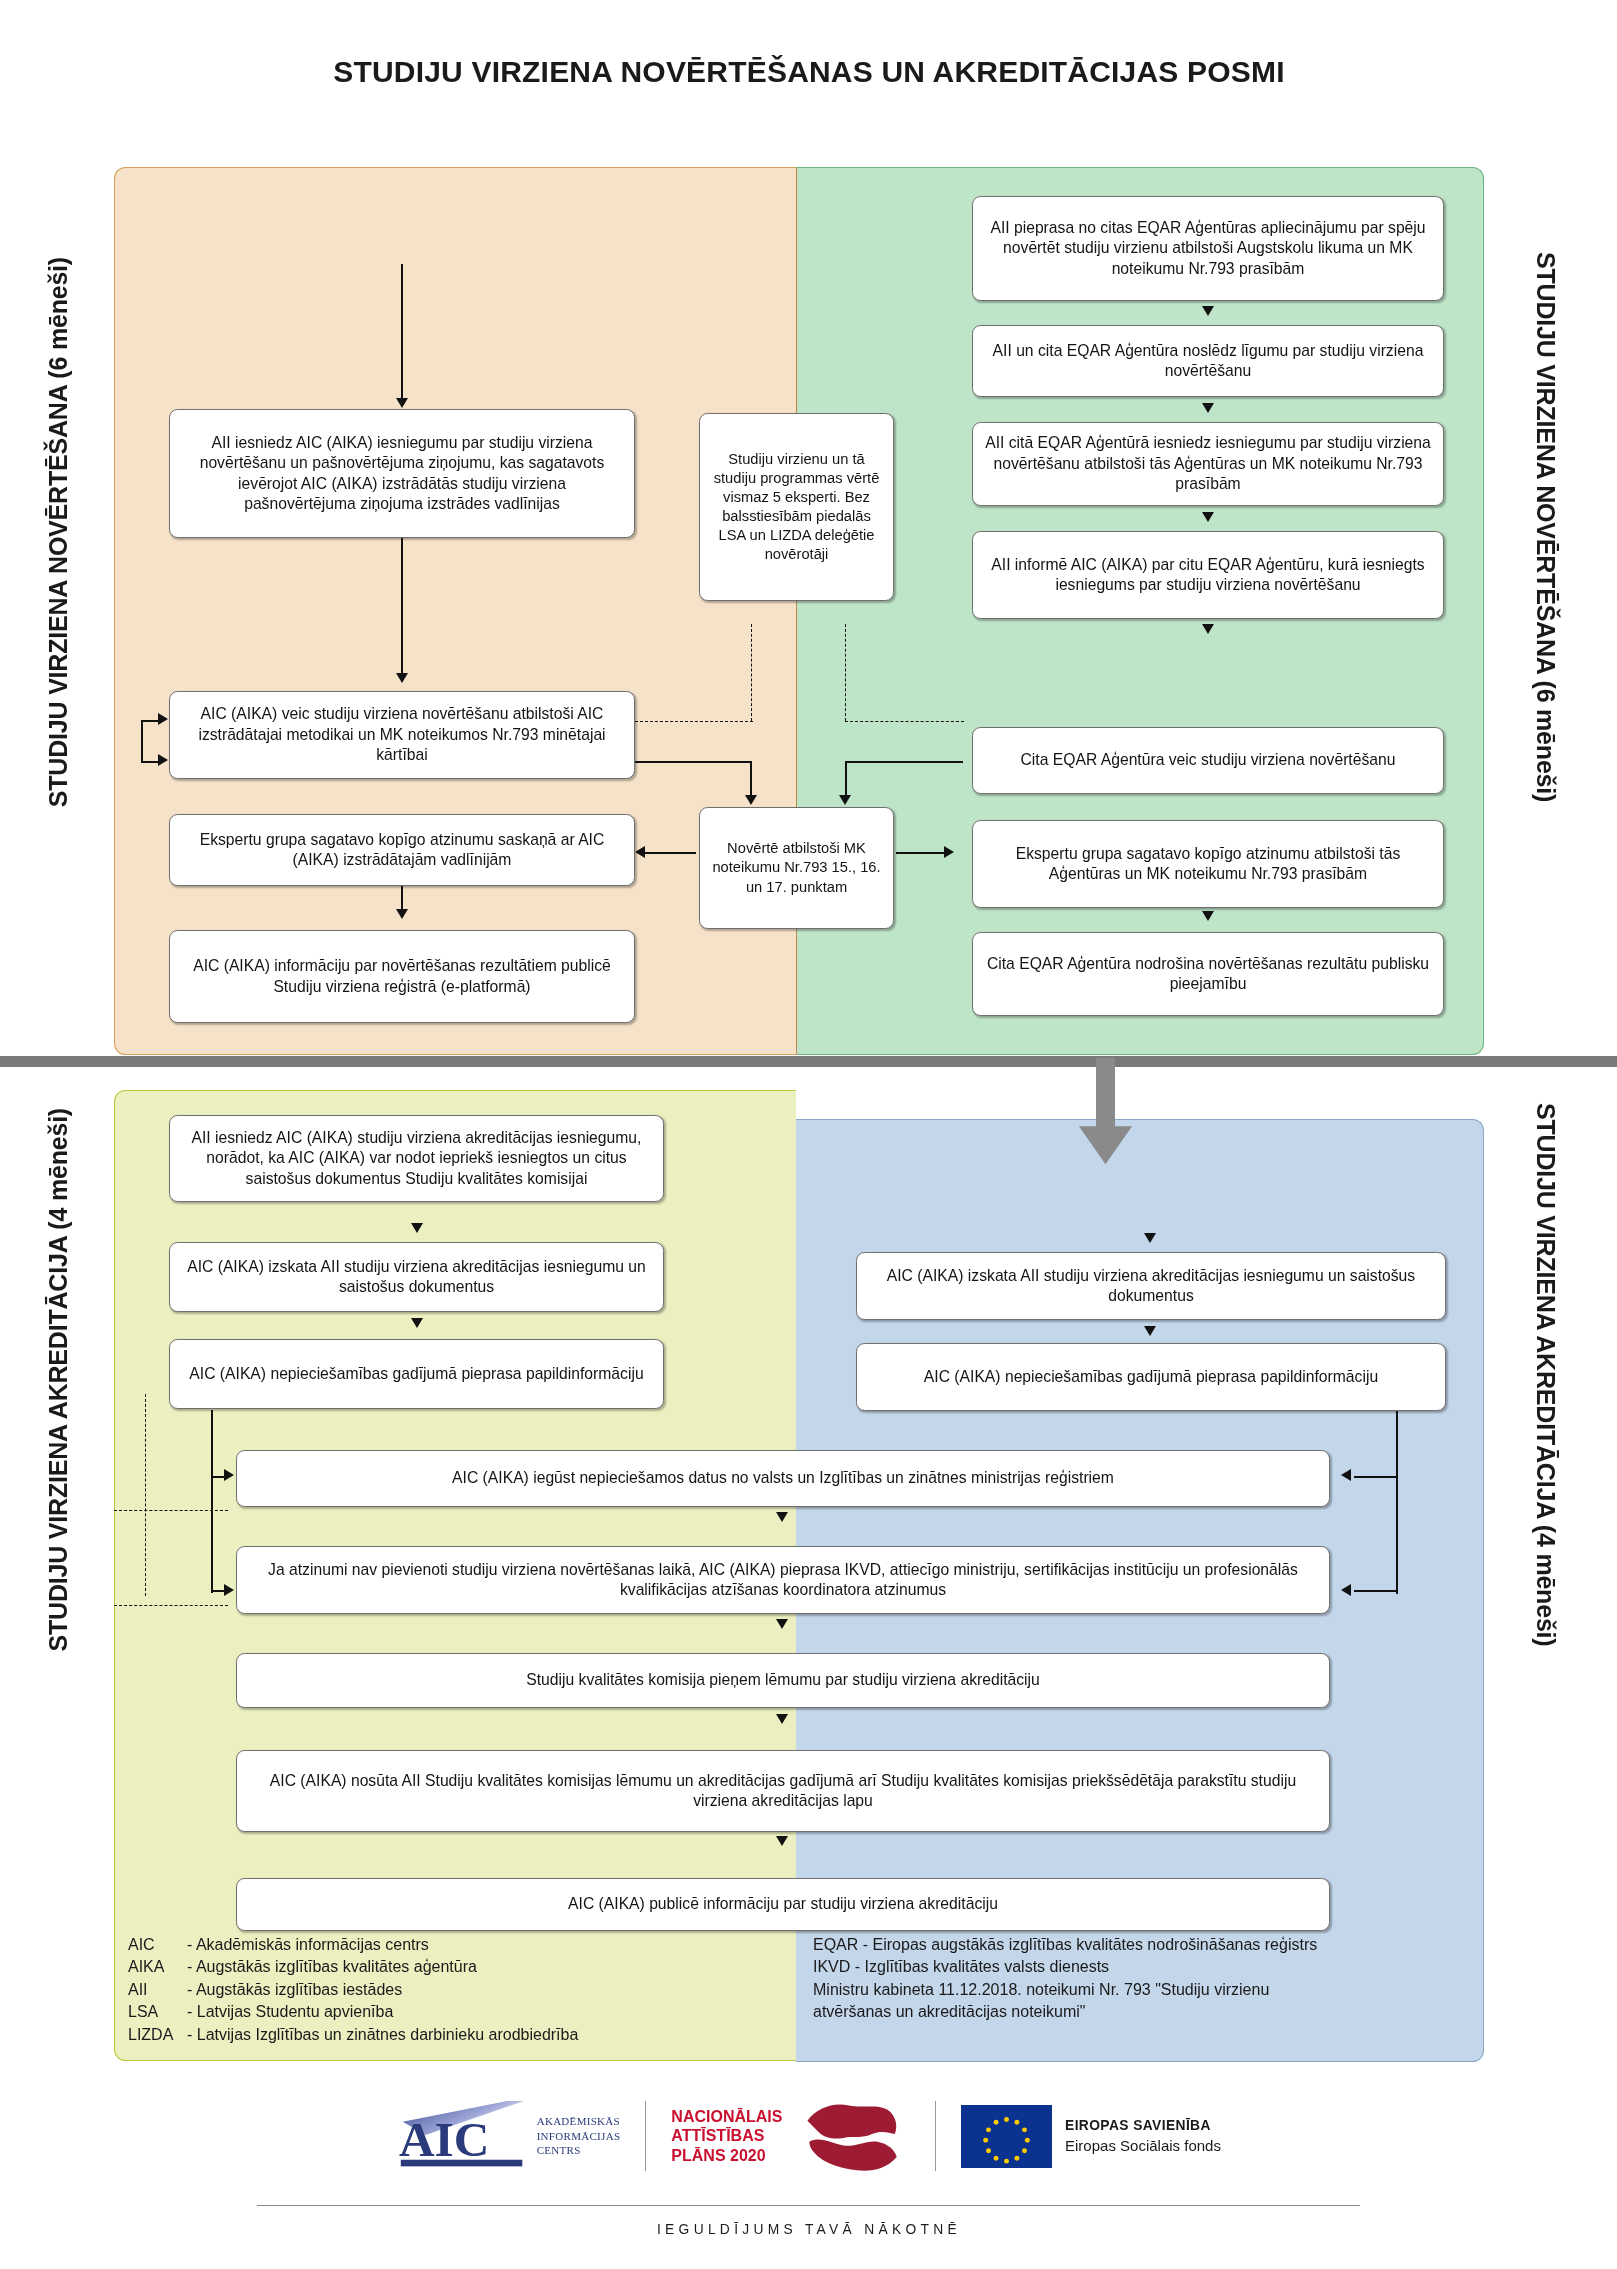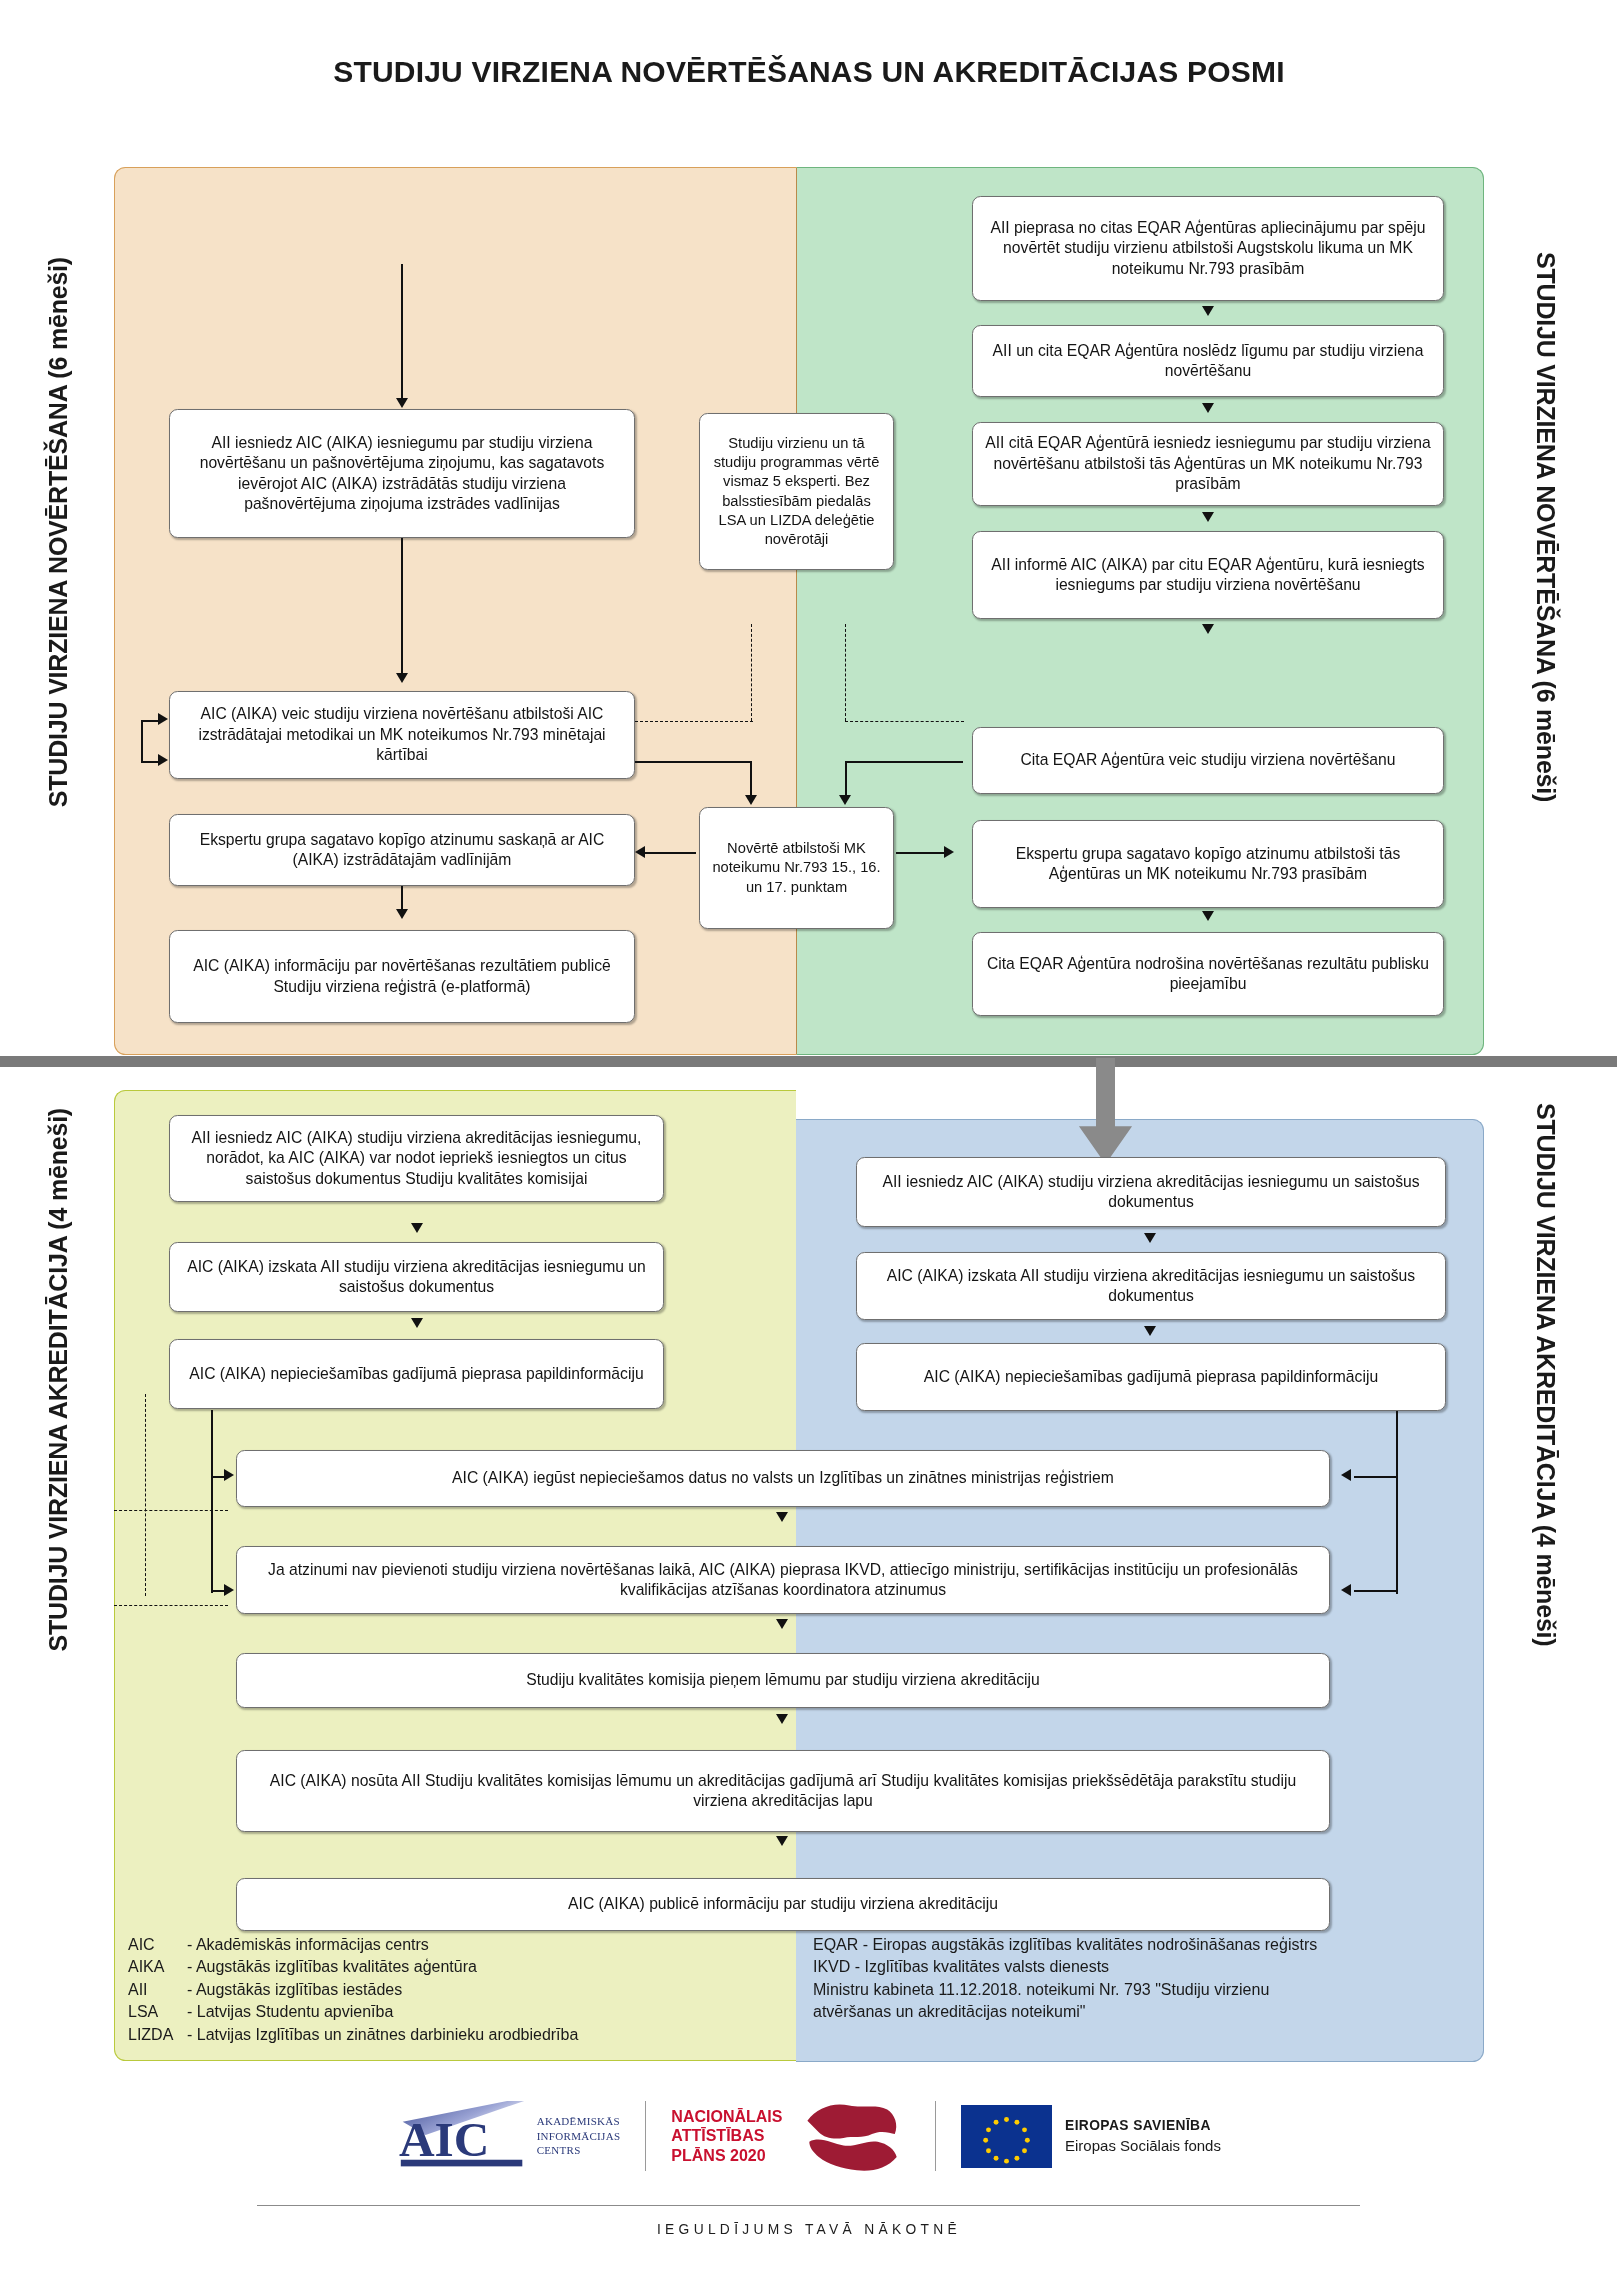--- a/index.html
+++ b/index.html
@@ -133,21 +133,21 @@
   <div class="arrowdown" style="left:396px;top:673px;"></div>
 
   <div class="box" style="left:169px;top:691px;width:466px;height:88px;">AIC (AIKA) veic studiju virziena novērtēšanu atbilstoši AIC izstrādātajai metodikai un MK noteikumos Nr.793 minētajai kārtībai</div>
 
   <div class="box" style="left:169px;top:814px;width:466px;height:72px;">Ekspertu grupa sagatavo kopīgo atzinumu saskaņā ar AIC (AIKA) izstrādātajām vadlīnijām</div>
   <div class="vline" style="left:401px;top:886px;height:28.5px;"></div>
   <div class="arrowdown" style="left:396px;top:909px;"></div>
 
   <div class="box" style="left:169px;top:930px;width:466px;height:93px;">AIC (AIKA) informāciju par novērtēšanas rezultātiem publicē Studiju virziena reģistrā (e-platformā)</div>
 
-  <div class="box small" style="left:699px;top:413px;width:195px;height:157px;">Studiju virzienu un tā studiju programmas vērtē vismaz 5 eksperti. Bez balsstiesībām piedalās LSA un LIZDA deleģētie novērotāji</div>
+  <div class="box small" style="left:699px;top:413px;width:195px;height:188px;">Studiju virzienu un tā studiju programmas vērtē vismaz 5 eksperti. Bez balsstiesībām piedalās LSA un LIZDA deleģētie novērotāji</div>
 
   <div class="dash-v" style="left:751px;top:624px;height:97px;"></div>
   <div class="dash-h" style="left:635px;top:721px;width:118px;"></div>
 
   <div class="dash-v" style="left:845px;top:624px;height:97px;"></div>
   <div class="dash-h" style="left:845px;top:721px;width:119px;"></div>
 
   <div class="box small" style="left:699px;top:807px;width:195px;height:122px;">Novērtē atbilstoši MK noteikumu Nr.793 15., 16. un 17. punktam</div>
 
   <div class="hline" style="left:635px;top:761px;width:116px;"></div>
@@ -194,21 +194,20 @@
   </svg>
 
   <div class="box" style="left:169px;top:1115px;width:495px;height:87px;">AII iesniedz AIC (AIKA) studiju virziena akreditācijas iesniegumu, norādot, ka AIC (AIKA)  var nodot iepriekš iesniegtos un citus saistošus dokumentus Studiju kvalitātes komisijai</div>
   <div class="arrowdown" style="left:411px;top:1223px;"></div>
 
   <div class="box" style="left:169px;top:1242px;width:495px;height:70px;">AIC (AIKA) izskata AII studiju virziena akreditācijas iesniegumu un saistošus dokumentus</div>
   <div class="arrowdown" style="left:411px;top:1318px;"></div>
 
   <div class="box" style="left:169px;top:1339px;width:495px;height:70px;">AIC (AIKA) nepieciešamības gadījumā pieprasa papildinformāciju</div>
 
-  <div class="box" style="left:856px;top:1157px;width:590px;height:70px;">AII iesniedz AIC (AIKA) studiju virziena akreditācijas iesniegumu un saistošus dokumentus</div>
   <div class="arrowdown" style="left:1144px;top:1233px;"></div>
 
   <div class="box" style="left:856px;top:1252px;width:590px;height:68px;">AIC (AIKA) izskata AII studiju virziena akreditācijas iesniegumu un saistošus dokumentus</div>
   <div class="arrowdown" style="left:1144px;top:1326px;"></div>
 
   <div class="box" style="left:856px;top:1343px;width:590px;height:68px;">AIC (AIKA) nepieciešamības gadījumā pieprasa papildinformāciju</div>
 
   <div class="box" style="left:236px;top:1450px;width:1094px;height:57px;">AIC (AIKA) iegūst nepieciešamos datus no valsts un Izglītības un zinātnes ministrijas reģistriem</div>
   <div class="box" style="left:236px;top:1546px;width:1094px;height:68px;">Ja atzinumi nav pievienoti studiju virziena novērtēšanas laikā, AIC (AIKA) pieprasa IKVD, attiecīgo ministriju, sertifikācijas institūciju un profesionālās kvalifikācijas atzīšanas koordinatora atzinumus</div>
   <div class="box" style="left:236px;top:1653px;width:1094px;height:55px;">Studiju kvalitātes komisija pieņem lēmumu par studiju virziena akreditāciju</div>

